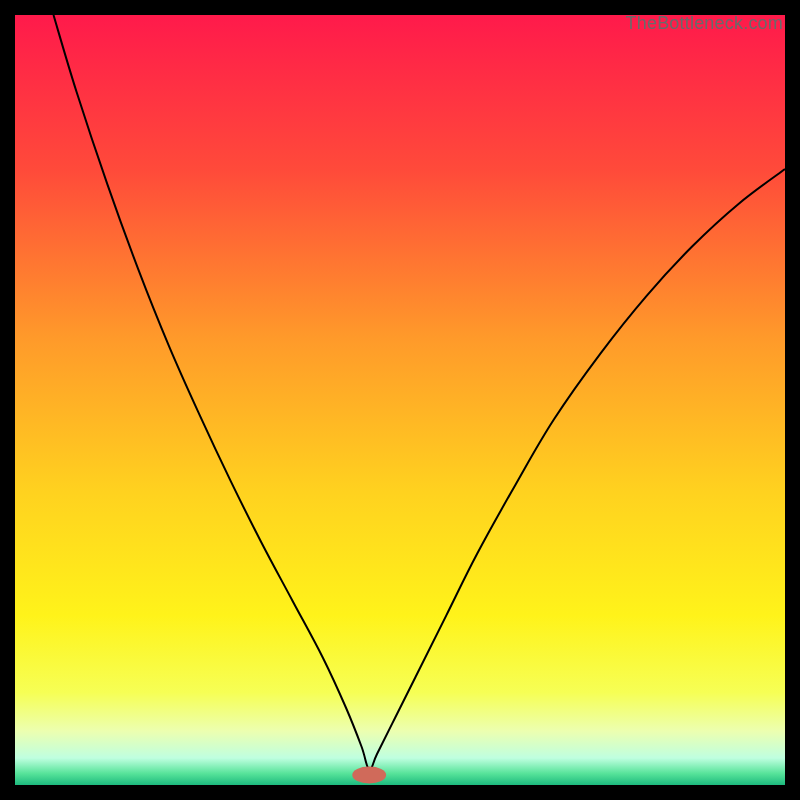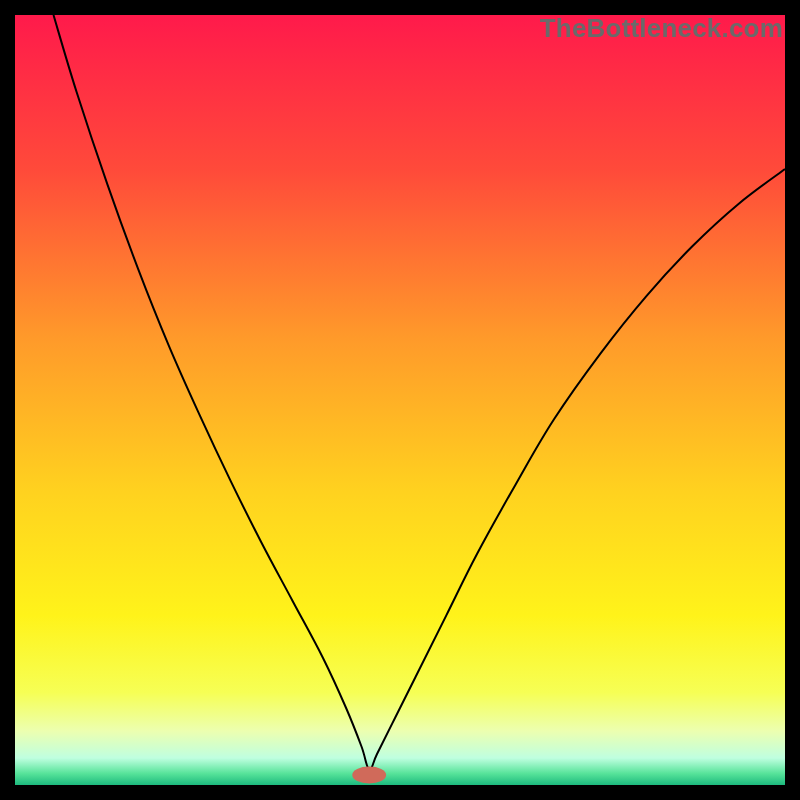--- a/index.html
+++ b/index.html
@@ -24,22 +24,22 @@
     left: 0;
     top: 0;
     width: 770px;
     height: 770px;
   }
   .watermark {
     position: absolute;
     top: -2px;
     right: 2px;
     color: #6a6a6a;
-    font-size: 26px;
-    font-weight: 700;
+    font-size: 18px;
+    font-weight: 400;
     letter-spacing: 0.2px;
     user-select: none;
   }
   svg { display: block; }
 </style>
 </head>
 <body>
 
 <div class="chart-frame">
   <svg class="plot-area" viewBox="0 0 770 770" width="770" height="770" preserveAspectRatio="none">

